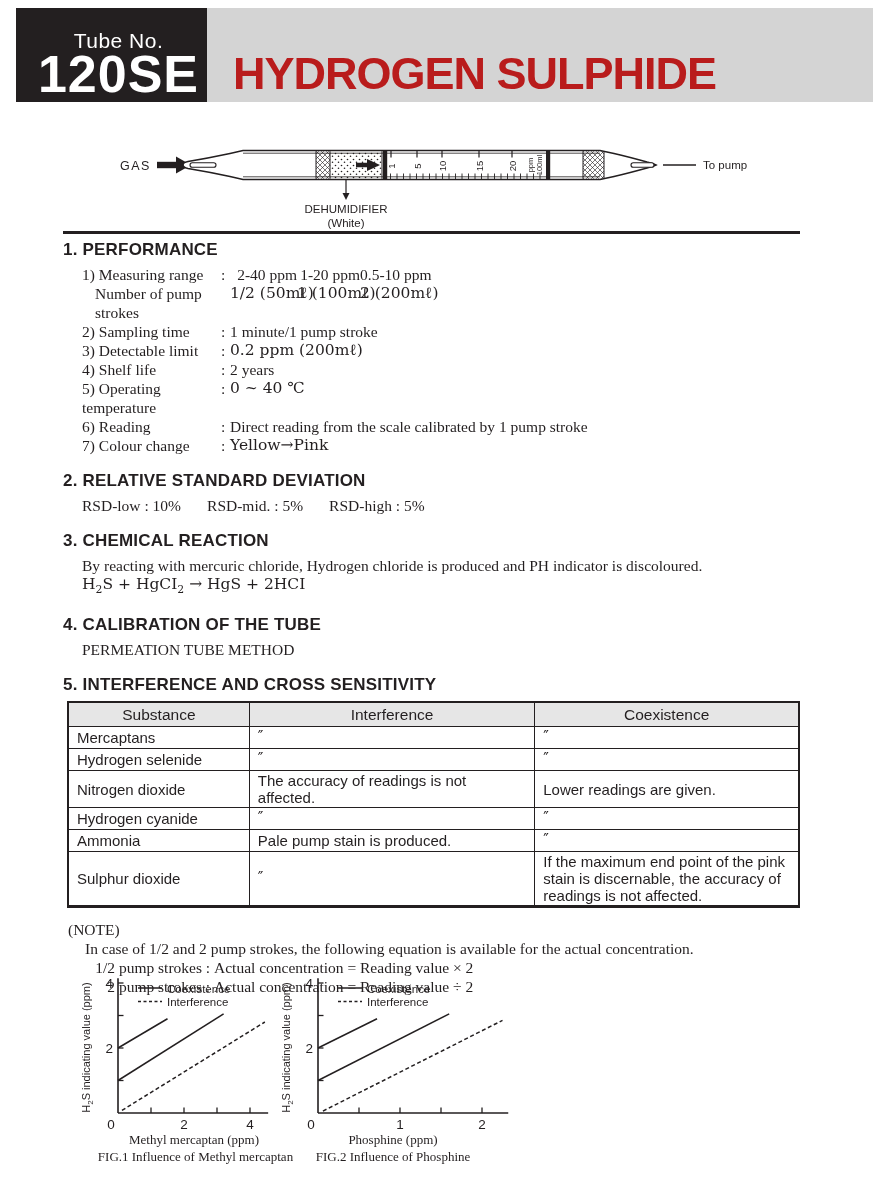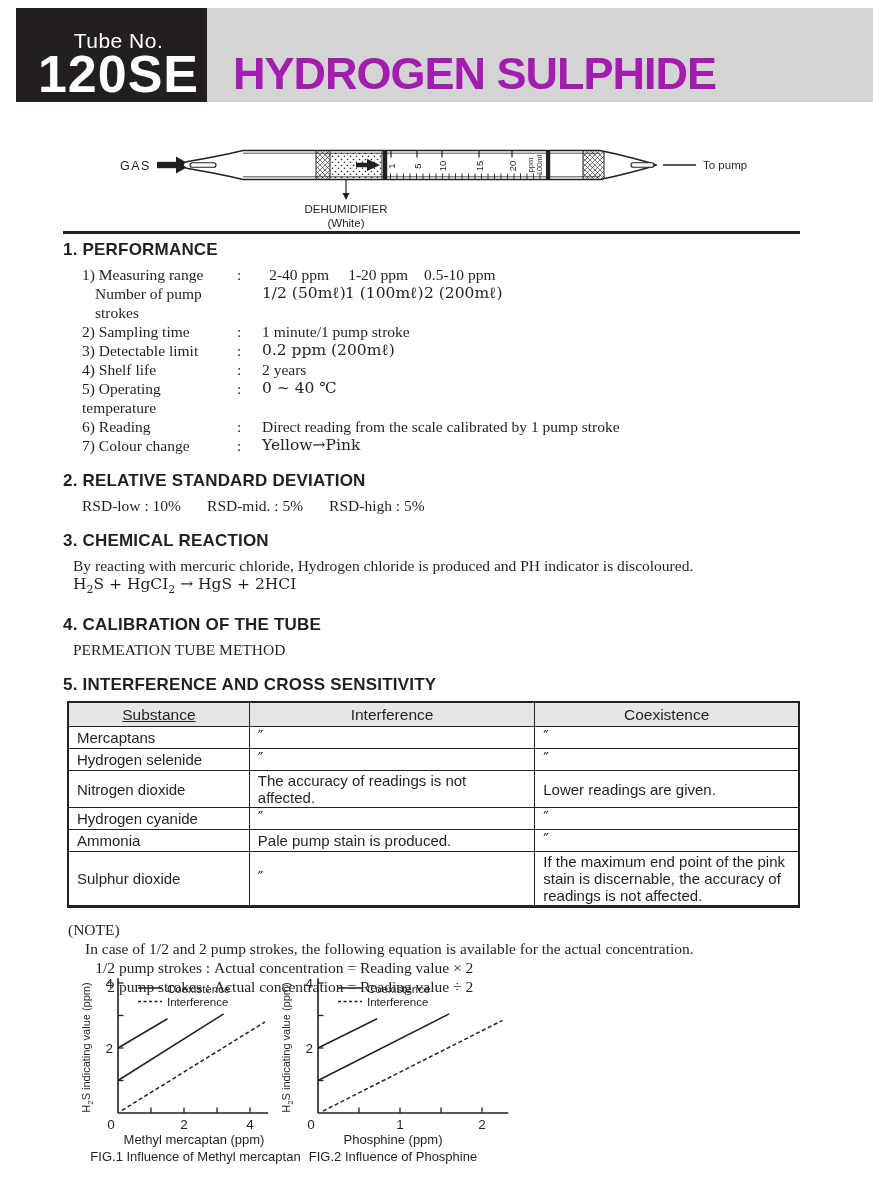--- a/index.html
+++ b/index.html
@@ -6,66 +6,66 @@
   .page{position:relative;width:873px;height:1181px;background:#fff;color:#231f20;
         font-family:"Liberation Sans",sans-serif;overflow:hidden;}
 
   
   .tube-box{position:absolute;left:16px;top:8px;width:205px;height:94px;background:#231f20;
             color:#fff;text-align:center;box-sizing:border-box;padding-top:21px;}
   .tube-no-label{font-size:21px;letter-spacing:.5px;}
   .tube-no{font-size:52px;font-weight:bold;letter-spacing:1px;line-height:42px;}
   .title-bar{position:absolute;left:207px;top:8px;right:0;height:94px;background:#d4d4d4;}
   .main-title{position:absolute;left:26px;bottom:2px;margin:0;font-size:45px;font-weight:bold;
-              letter-spacing:-1px;color:#a21caf;white-space:nowrap;}
+              letter-spacing:-1px;color:#b91c1c;white-space:nowrap;}
 
   
   .diagram{position:absolute;left:100px;top:140px;width:690px;height:100px;}
   .rule{position:absolute;left:63px;top:231px;width:737px;height:3px;background:#231f20;}
 
   
   .content{position:absolute;left:63px;top:240px;width:745px;font-family:"Liberation Serif",serif;
            font-size:15.5px;line-height:19px;}
   h2{font-family:"Liberation Sans",sans-serif;font-size:17px;font-weight:bold;
      margin:16px 0 5px 0;letter-spacing:.2px;line-height:20px;}
   h2.first{margin-top:0;}
-  .sbody{margin-left:10px;}
+  .sbody{margin-left:19px;}
   .df{font-family:"DejaVu Serif",serif;}
 
-  .prow{display:flex;line-height:19px;gap:16px;}
+  .prow{display:flex;line-height:19px;}
   .plabel{flex:none;width:139px;padding-left:19px;}
   .plabel.indent{padding-left:32px;width:126px;}
   .pcolon{flex:none;width:9px;text-align:left;}
   .pv{white-space:nowrap;text-align:right;}
   .w1{flex:none;width:67px;}
   .w2{flex:none;width:63px;}
 
   .rsd-line{display:flex;gap:26px;margin-left:19px;}
 
   
   table.itable{border-collapse:collapse;margin:6px 0 0 4px;width:733px;
                font-family:"Liberation Sans",sans-serif;font-size:15px;color:#231f20;}
   table.itable th,table.itable td{border:1px solid #231f20;padding:1px 8px;vertical-align:middle;}
   table.itable{border:2px solid #231f20;border-bottom-width:3px;}
   table.itable th{background:#e6e6e6;font-weight:normal;font-size:15.5px;text-align:center;height:21px;}
   table.itable td{height:19px;text-align:left;line-height:17px;}
   td.dit{text-align:center;font-family:"DejaVu Sans",sans-serif;}
-  .colw1{width:165px;text-decoration:underline;}.colw2{width:271px;}.colw3{width:249px;}
+  .colw1{width:165px;}.colw2{width:271px;}.colw3{width:249px;}
 
   
   .note{margin-top:12px;}
   .note-label{margin-left:5px;}
   .note-intro{margin-left:22px;}
   .eqrow{display:flex;}
   .eqlabel{flex:none;margin-left:19px;width:120px;text-align:right;}
   .eqcolon{flex:none;width:12px;text-align:center;}
 
   
   .charts{position:absolute;left:60px;top:960px;width:480px;height:215px;}
-  .figcap{position:absolute;font-family:Liberation Sans, sans-serif;font-size:13px;
+  .figcap{position:absolute;font-family:Liberation Serif, serif;font-size:13px;
           text-align:center;color:#231f20;white-space:nowrap;}
   .cap1a{left:69px;top:1132px;width:250px;}
   .cap1b{left:58px;top:1149px;width:275px;}
   .cap2a{left:288px;top:1132px;width:210px;}
   .cap2b{left:288px;top:1149px;width:210px;}
 
   svg text{fill:#231f20;}
 </style>
 </head>
 <body>

